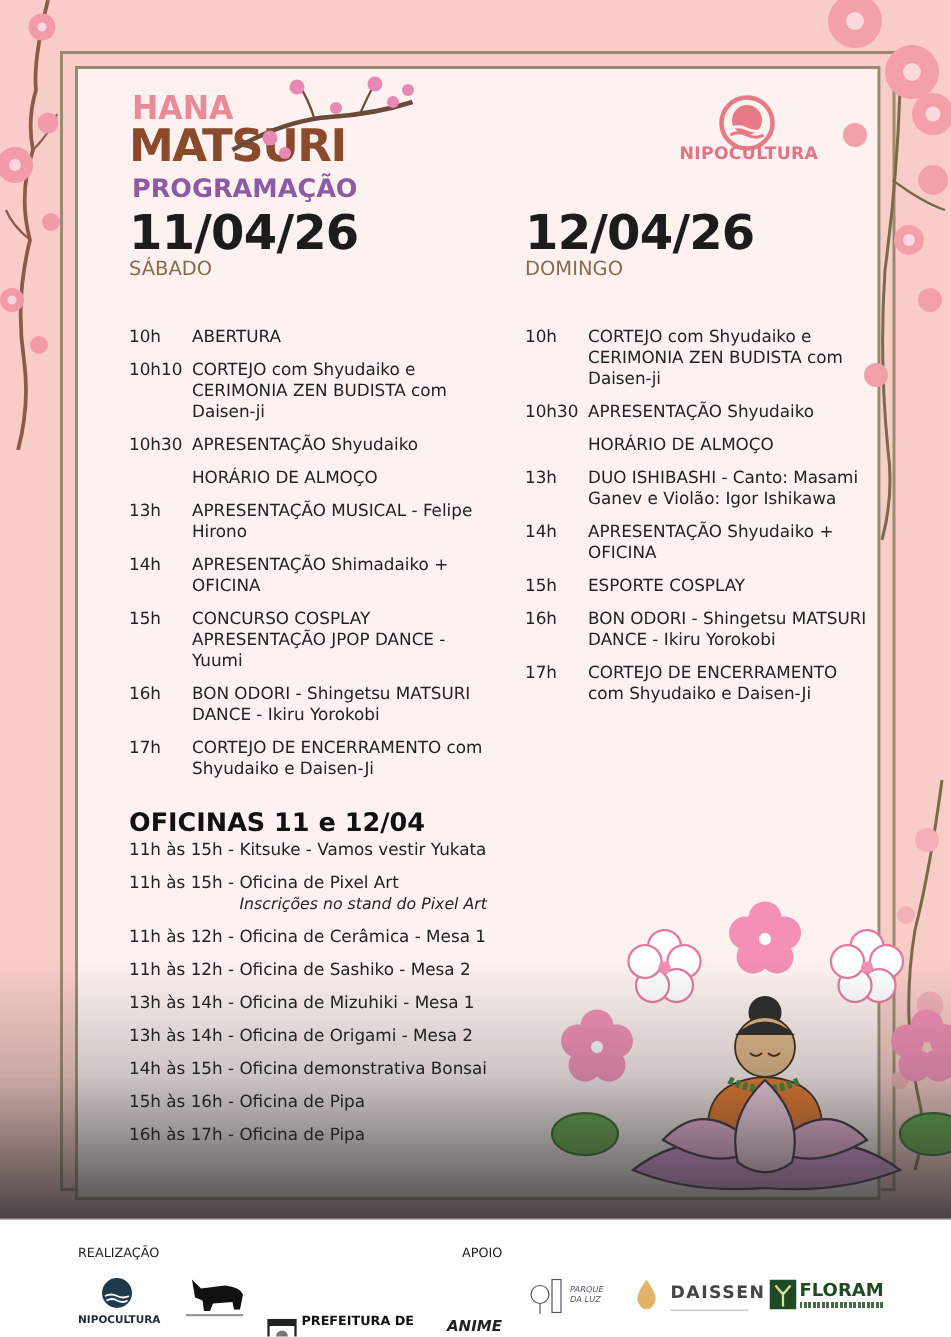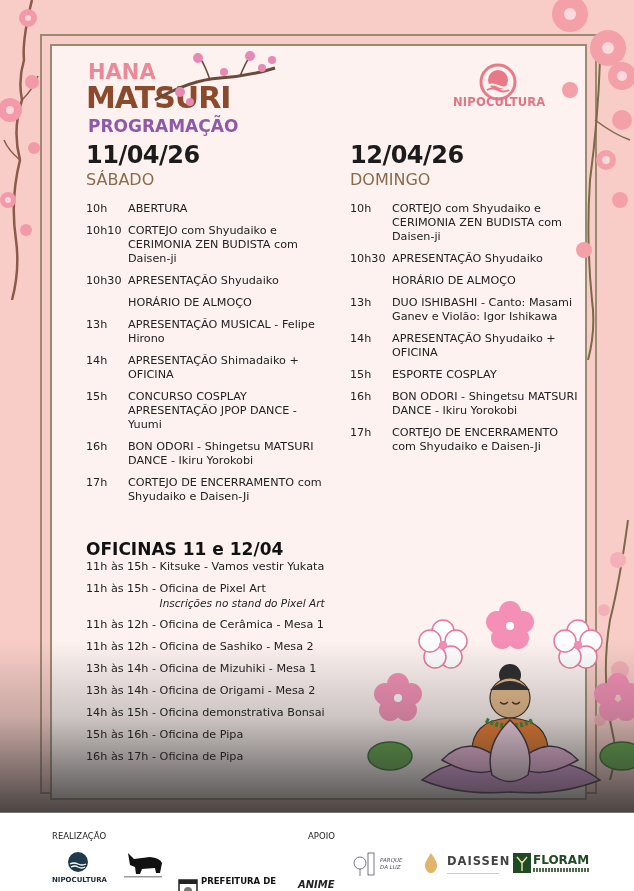--- a/index.html
+++ b/index.html
@@ -25,23 +25,23 @@
   .programacao { position: absolute; left: 88px; top: 116px; color: #8e5aa8; font-weight: bold;
     font-size: 17px; z-index: 3; }
 
   .nipo-logo { position: absolute; left: 478px; top: 62px; width: 40px; height: 40px; z-index: 3; }
   .nipo-label { position: absolute; left: 453px; top: 95px; color: #e07585; font-size: 11.5px;
     font-weight: bold; letter-spacing: 0.2px; z-index: 3; }
 
   .day-col { position: absolute; z-index: 3; }
   .day-col.sat { left: 86px; top: 140px; width: 240px; }
   .day-col.sun { left: 350px; top: 140px; width: 228px; }
-  .day-date { font-size: 24px; font-weight: bold; color: #1c1c1c; line-height: 30px; letter-spacing: -0.5px; }
-  .day-name { font-size: 16px; color: #8a6a4a; margin-top: 2px; line-height: 16px; }
-  .events { margin-top: 14px; }
+  .day-date { font-size: 32px; font-weight: bold; color: #1c1c1c; line-height: 30px; letter-spacing: -0.5px; }
+  .day-name { font-size: 13px; color: #8a6a4a; margin-top: 2px; line-height: 16px; }
+  .events { margin-top: 30px; }
   .event { display: flex; font-size: 11.2px; color: #222; line-height: 14px; margin-bottom: 8px; }
   .event .time { width: 42px; flex-shrink: 0; }
   .event .desc { flex: 1; }
 
   .oficinas { position: absolute; left: 86px; top: 538px; z-index: 7; width: 280px; }
   .oficinas-title { font-size: 17px; font-weight: bold; color: #111; line-height: 22px; }
   .workshops { }
   .workshop { font-size: 11.2px; color: #222; line-height: 14px; margin-bottom: 8px; display: flex; }
   .workshop .wtime { white-space: pre; }
   .workshop .wnote { display: block; font-style: italic; font-size: 10.5px; }

